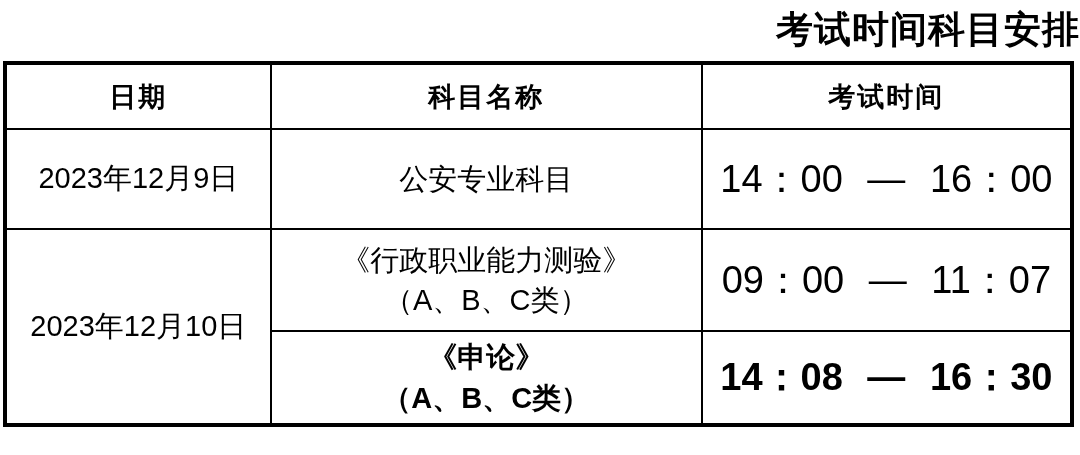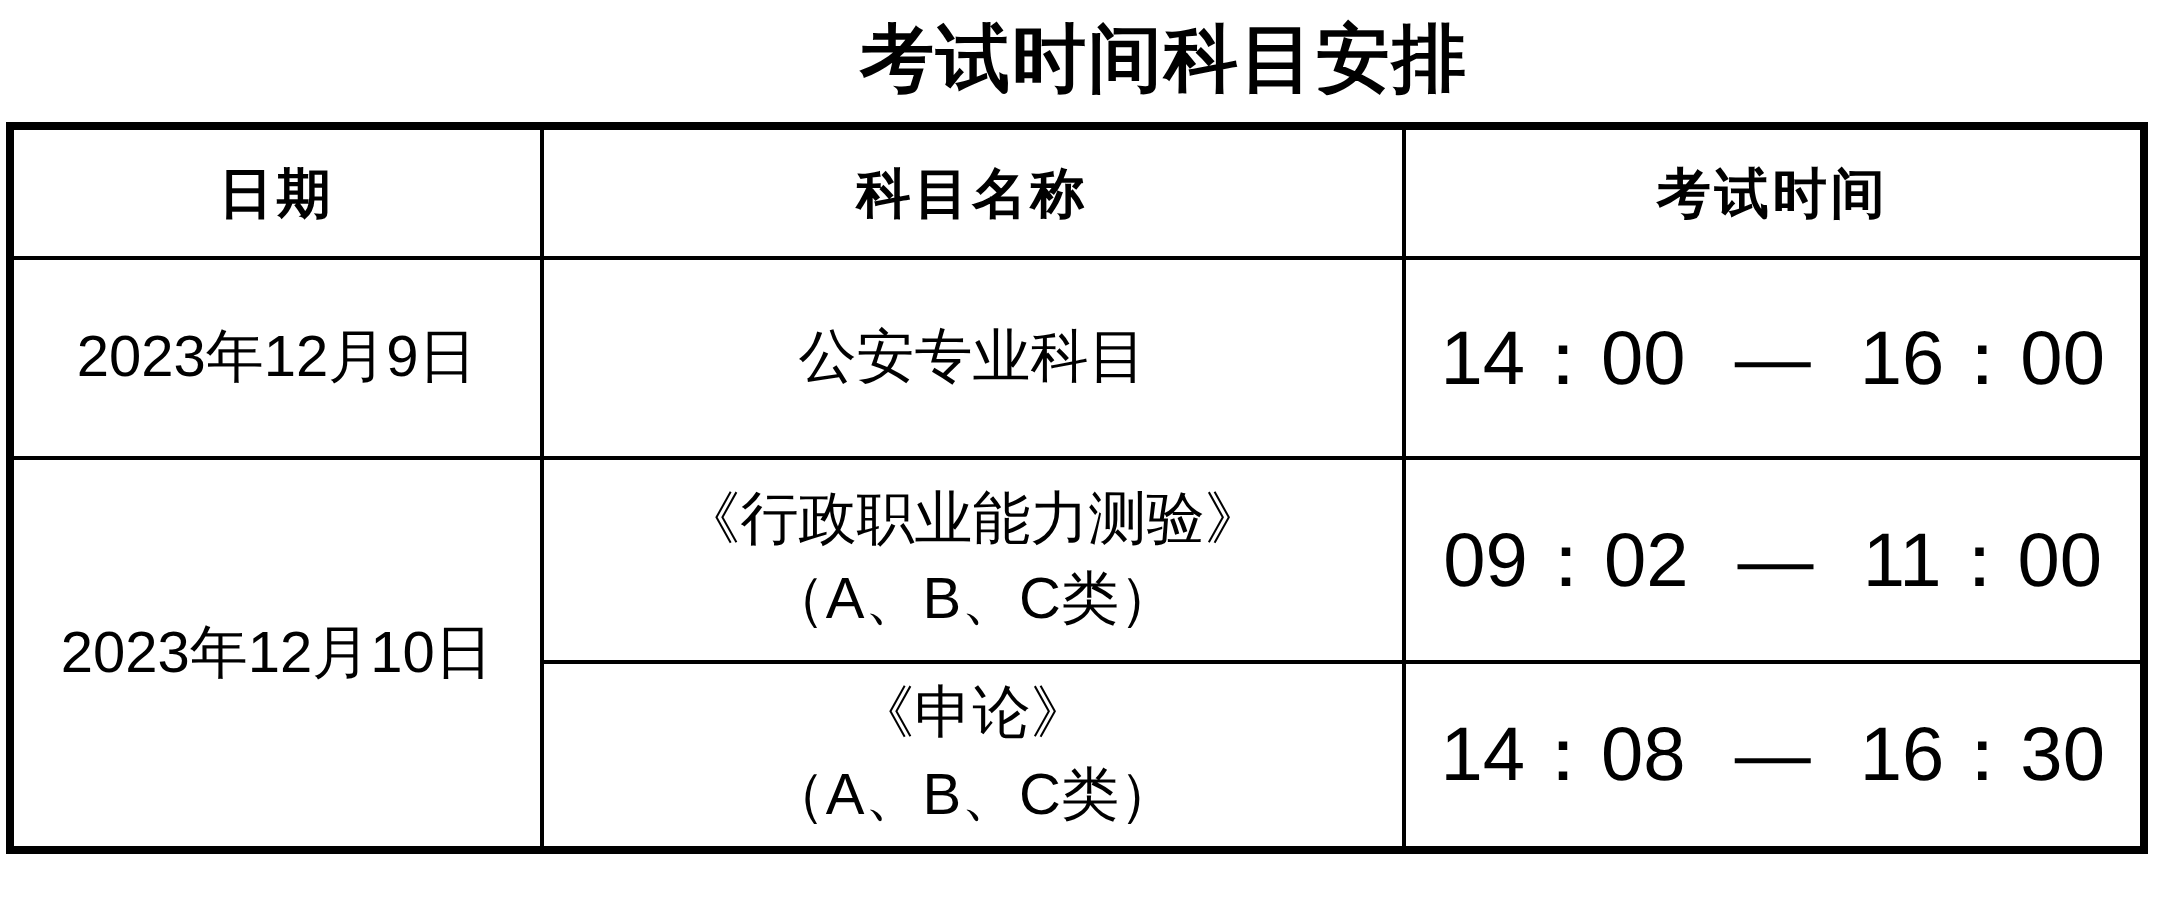--- a/index.html
+++ b/index.html
@@ -13,21 +13,21 @@
     font-family: "Liberation Sans", sans-serif;
     color: #000000;
     overflow: hidden;
   }
   .page {
     width: 1080px;
     height: 455px;
     box-sizing: border-box;
   }
   .title {
-    text-align: center;
+    text-align: right;
     padding-left: 84px;   
     padding-top: 8px;
     font-size: 37px;
     font-weight: bold;
     letter-spacing: 1px;
     line-height: 1.2;
   }
   table.schedule {
     border-collapse: collapse;
     table-layout: fixed;
@@ -46,21 +46,21 @@
   col.c-subject { width: 40.4%; }
   col.c-time { width: 34.7%; }
   th, td {
     text-align: center;
     vertical-align: middle;
     padding: 0;
   }
   tr.header-row { height: 66px; }
   tr.row-1 { height: 100px; }
   tr.row-2 { height: 102px; }
-  tr.row-3 { height: 94px; }
+  tr.row-3 { height: 94px; font-weight: bold; }
   th.header-cell {
     font-size: 27px;
     font-weight: bold;
     letter-spacing: 2px;
   }
   td.date-cell {
     font-size: 29px;
   }
   td.subject-cell {
     font-size: 29px;
@@ -96,21 +96,21 @@
         <td class="date-cell">2023年12月9日</td>
         <td class="subject-cell">公安专业科目</td>
         <td class="time-cell">14：00 — 16：00</td>
       </tr>
       <tr class="row-2">
         <td class="date-cell" rowspan="2">2023年12月10日</td>
         <td class="subject-cell">
           <div>《行政职业能力测验》</div>
           <div>（A、B、C类）</div>
         </td>
-        <td class="time-cell">09：02 — 11：00</td>
+        <td class="time-cell">09：00 — 11：07</td>
       </tr>
       <tr class="row-3">
         <td class="subject-cell">
           <div>《申论》</div>
           <div>（A、B、C类）</div>
         </td>
         <td class="time-cell">14：08 — 16：30</td>
       </tr>
     </tbody>
   </table>

